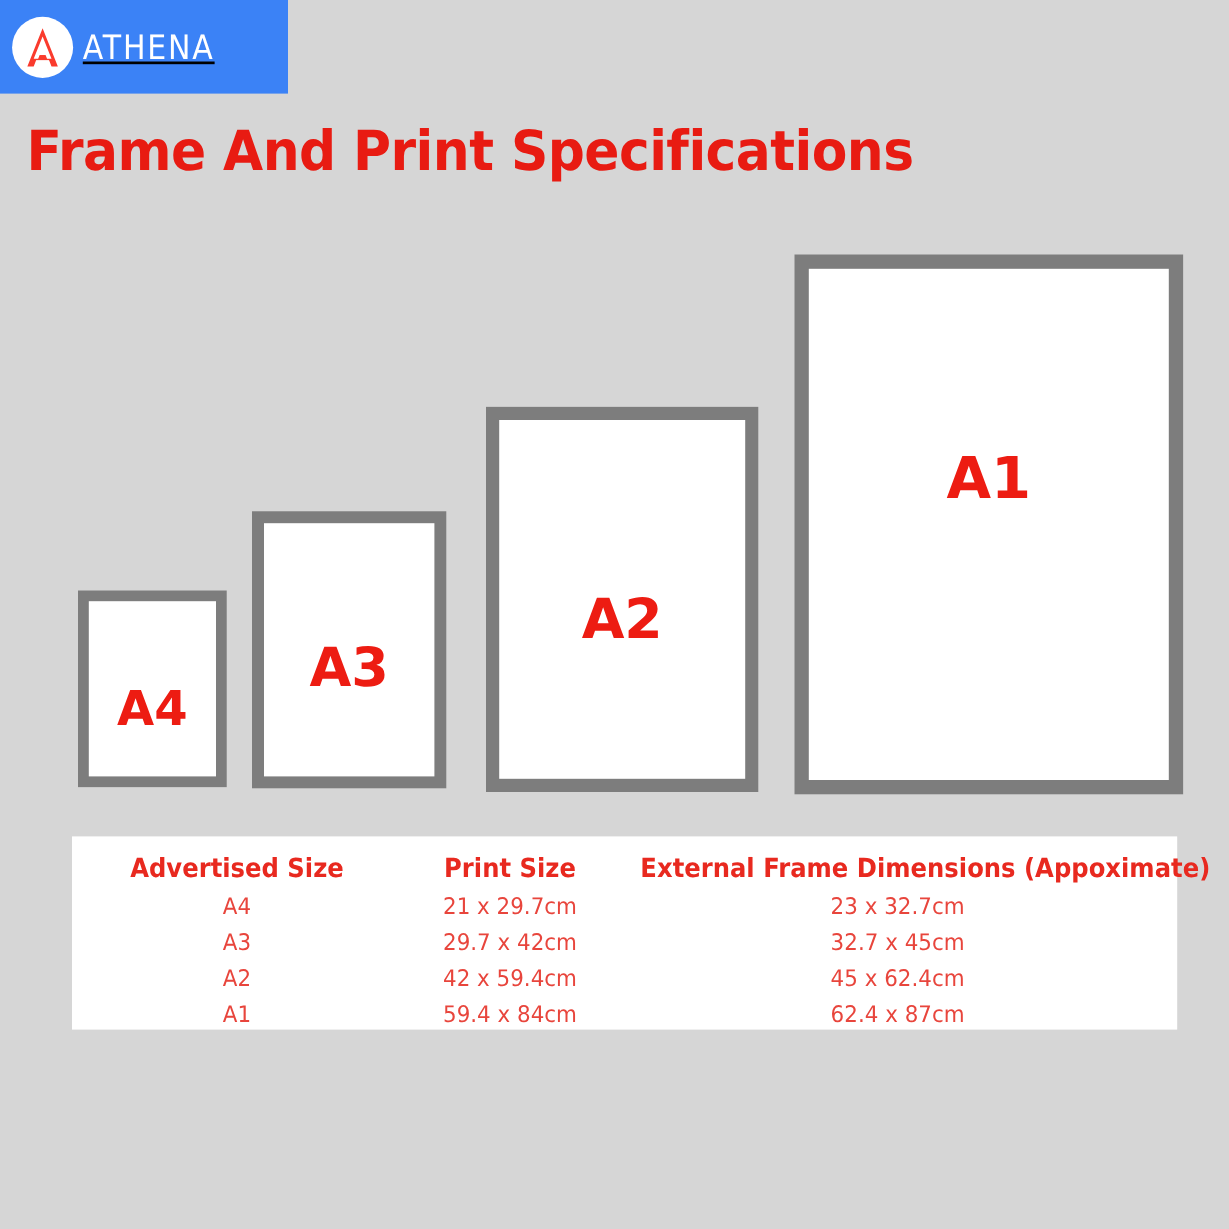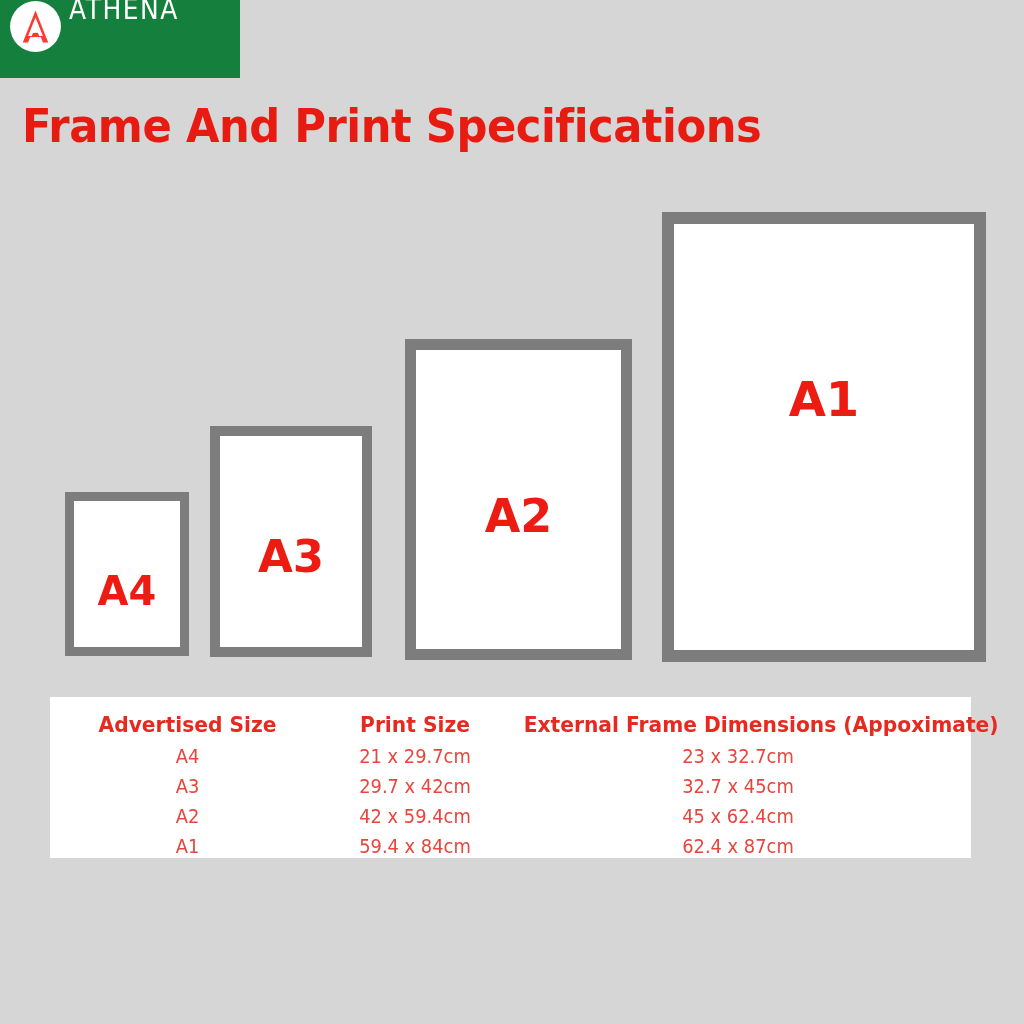--- a/index.html
+++ b/index.html
@@ -15,24 +15,26 @@
     overflow: hidden;
   }
 
   
   #brand-banner {
     position: absolute;
     left: 0;
     top: 0;
     width: 240px;
     height: 78px;
-    background: #15803d;
+    background: #3b82f6;
     display: flex;
+    align-items: center;
     padding-left: 9px;
     box-sizing: border-box;
+    text-decoration: underline;
   }
   #brand-logo-mark {
     width: 53px;
     height: 53px;
     flex: 0 0 auto;
     display: block;
   }
   #brand-wordmark {
     margin-left: 7px;
     color: #ffffff;
@@ -104,21 +106,21 @@
   #frame-a1 {
     left: 662px; top: 212px;
     width: 324px; height: 450px;
     border-width: 12px;
   }
   #frame-a1 .frame-label { font-size: 48px; margin-top: -76px; }
 
   
   #spec-table {
     position: absolute;
-    left: 50px;
+    left: 60px;
     top: 697px;
     width: 921px;
     height: 161px;
     background: #ffffff;
     box-sizing: border-box;
   }
   .spec-row {
     display: flex;
     align-items: baseline;
     width: 100%;

